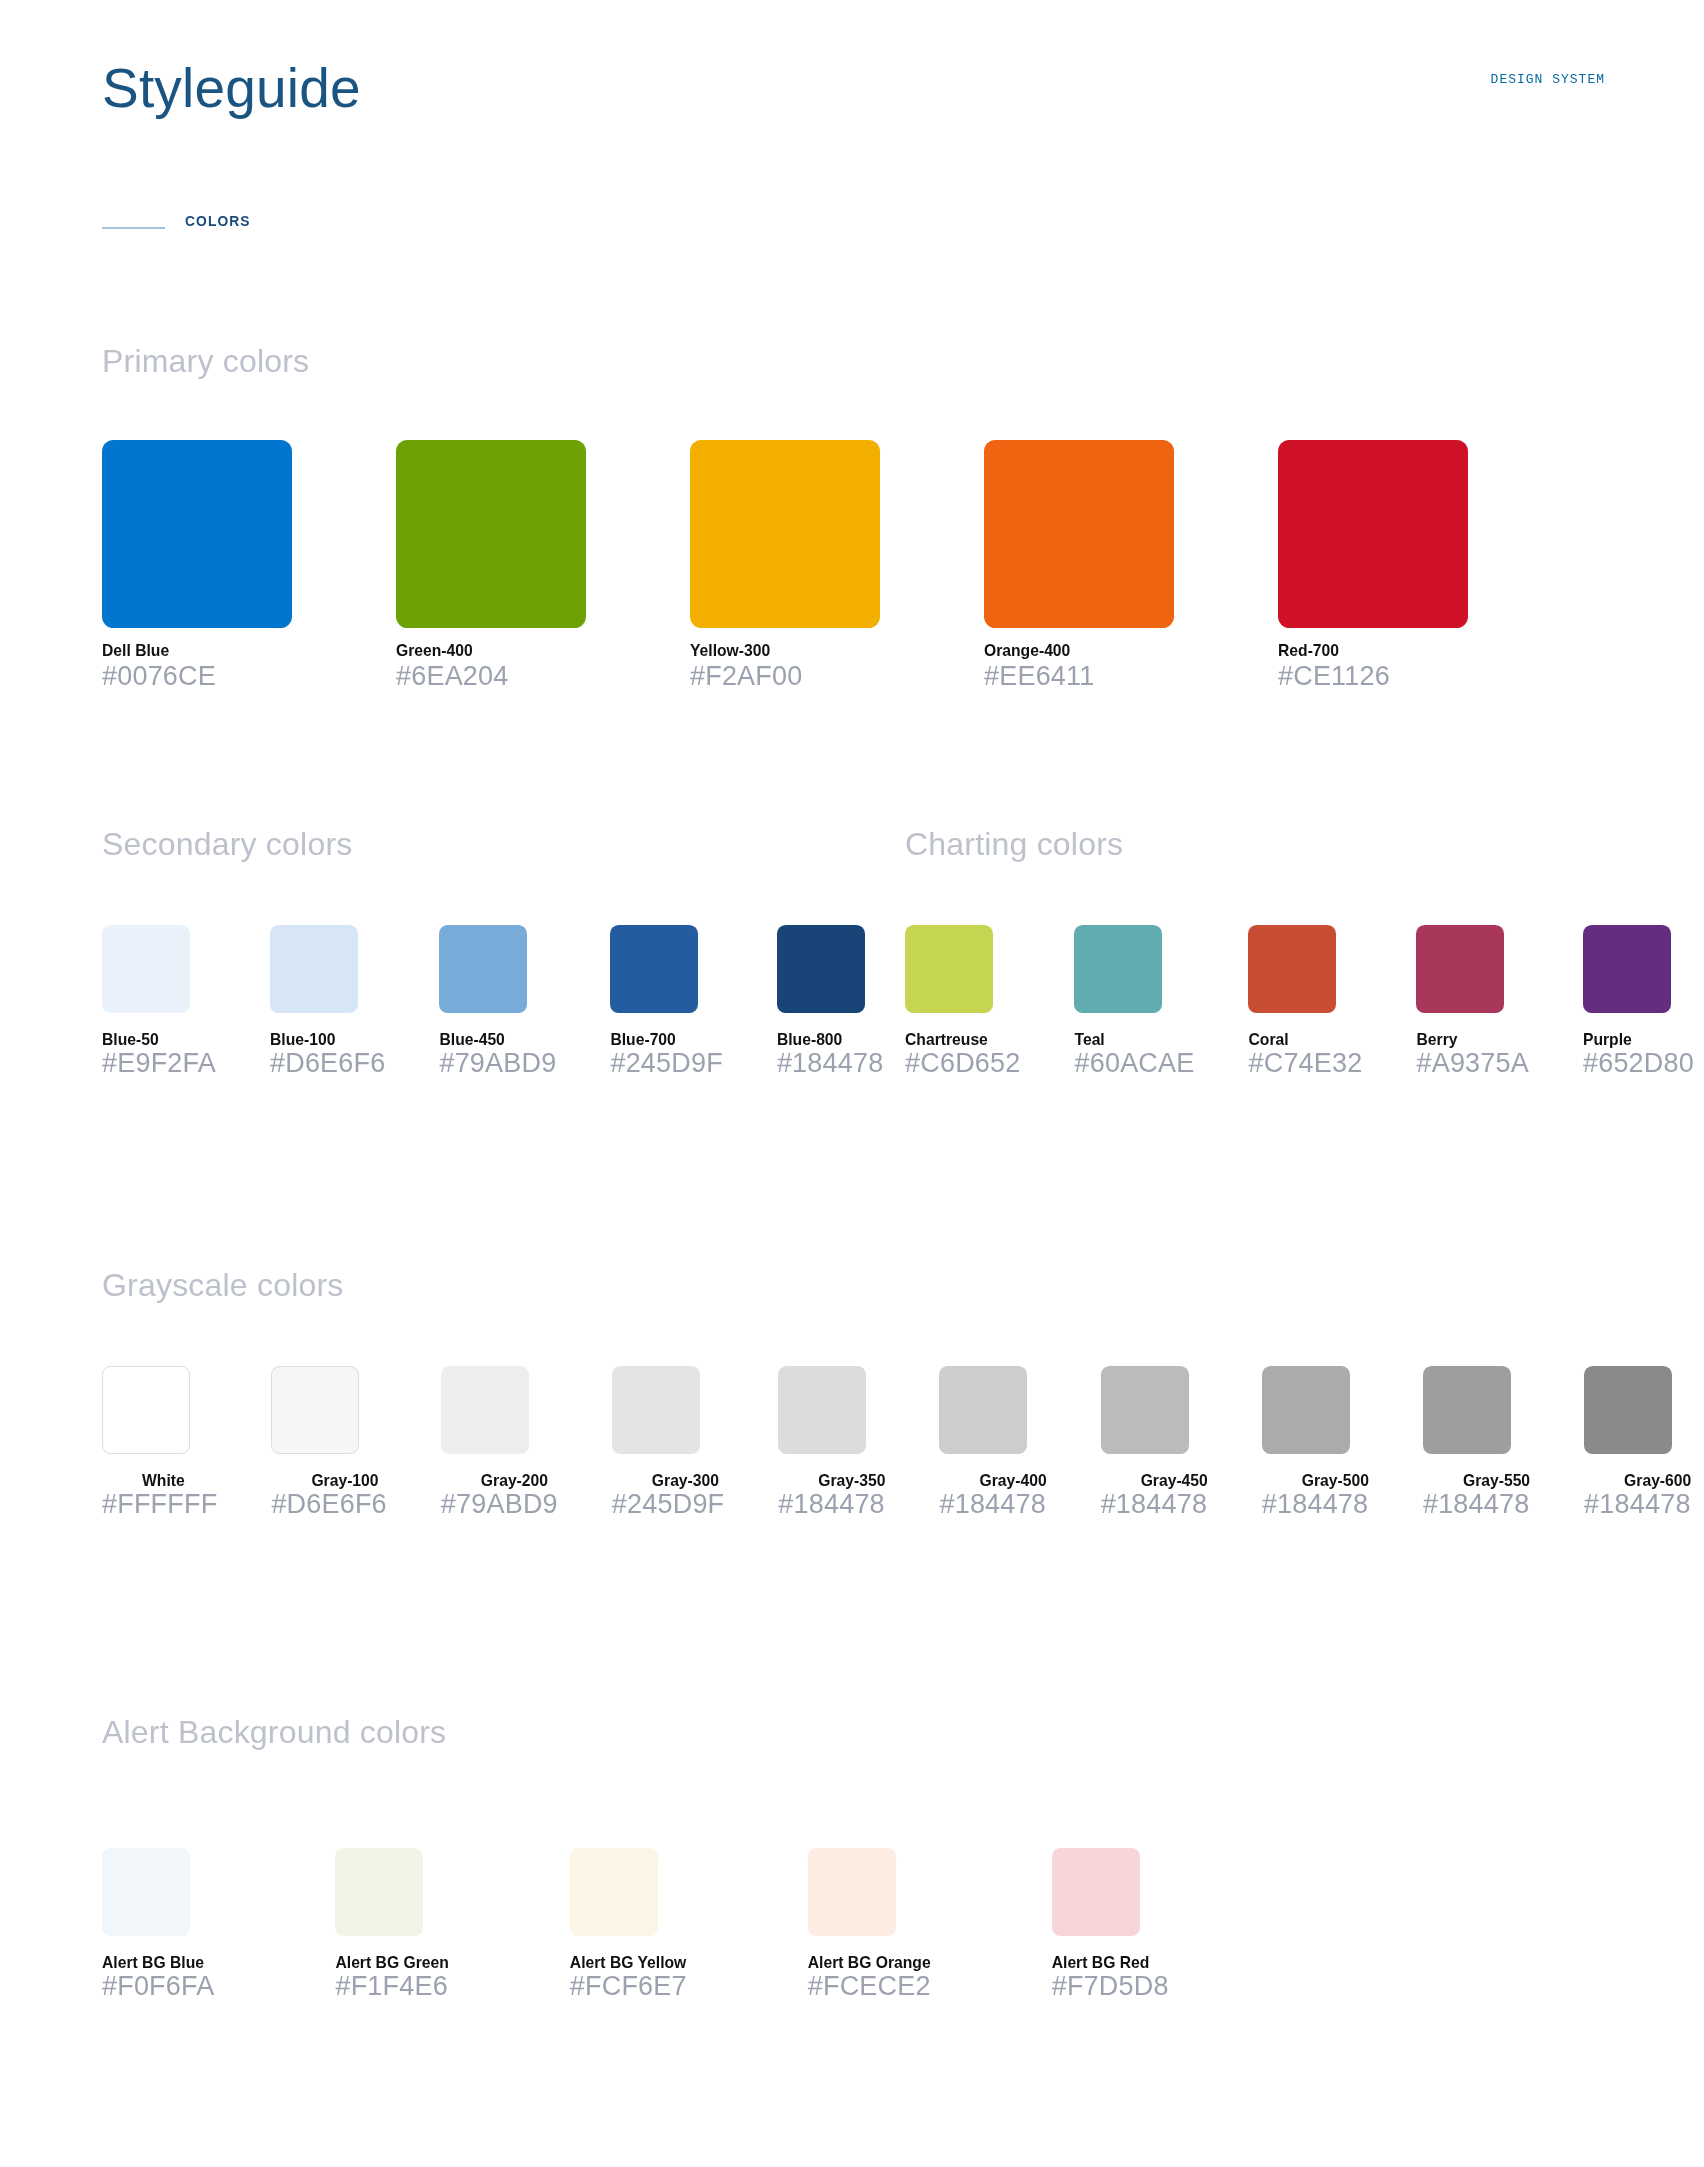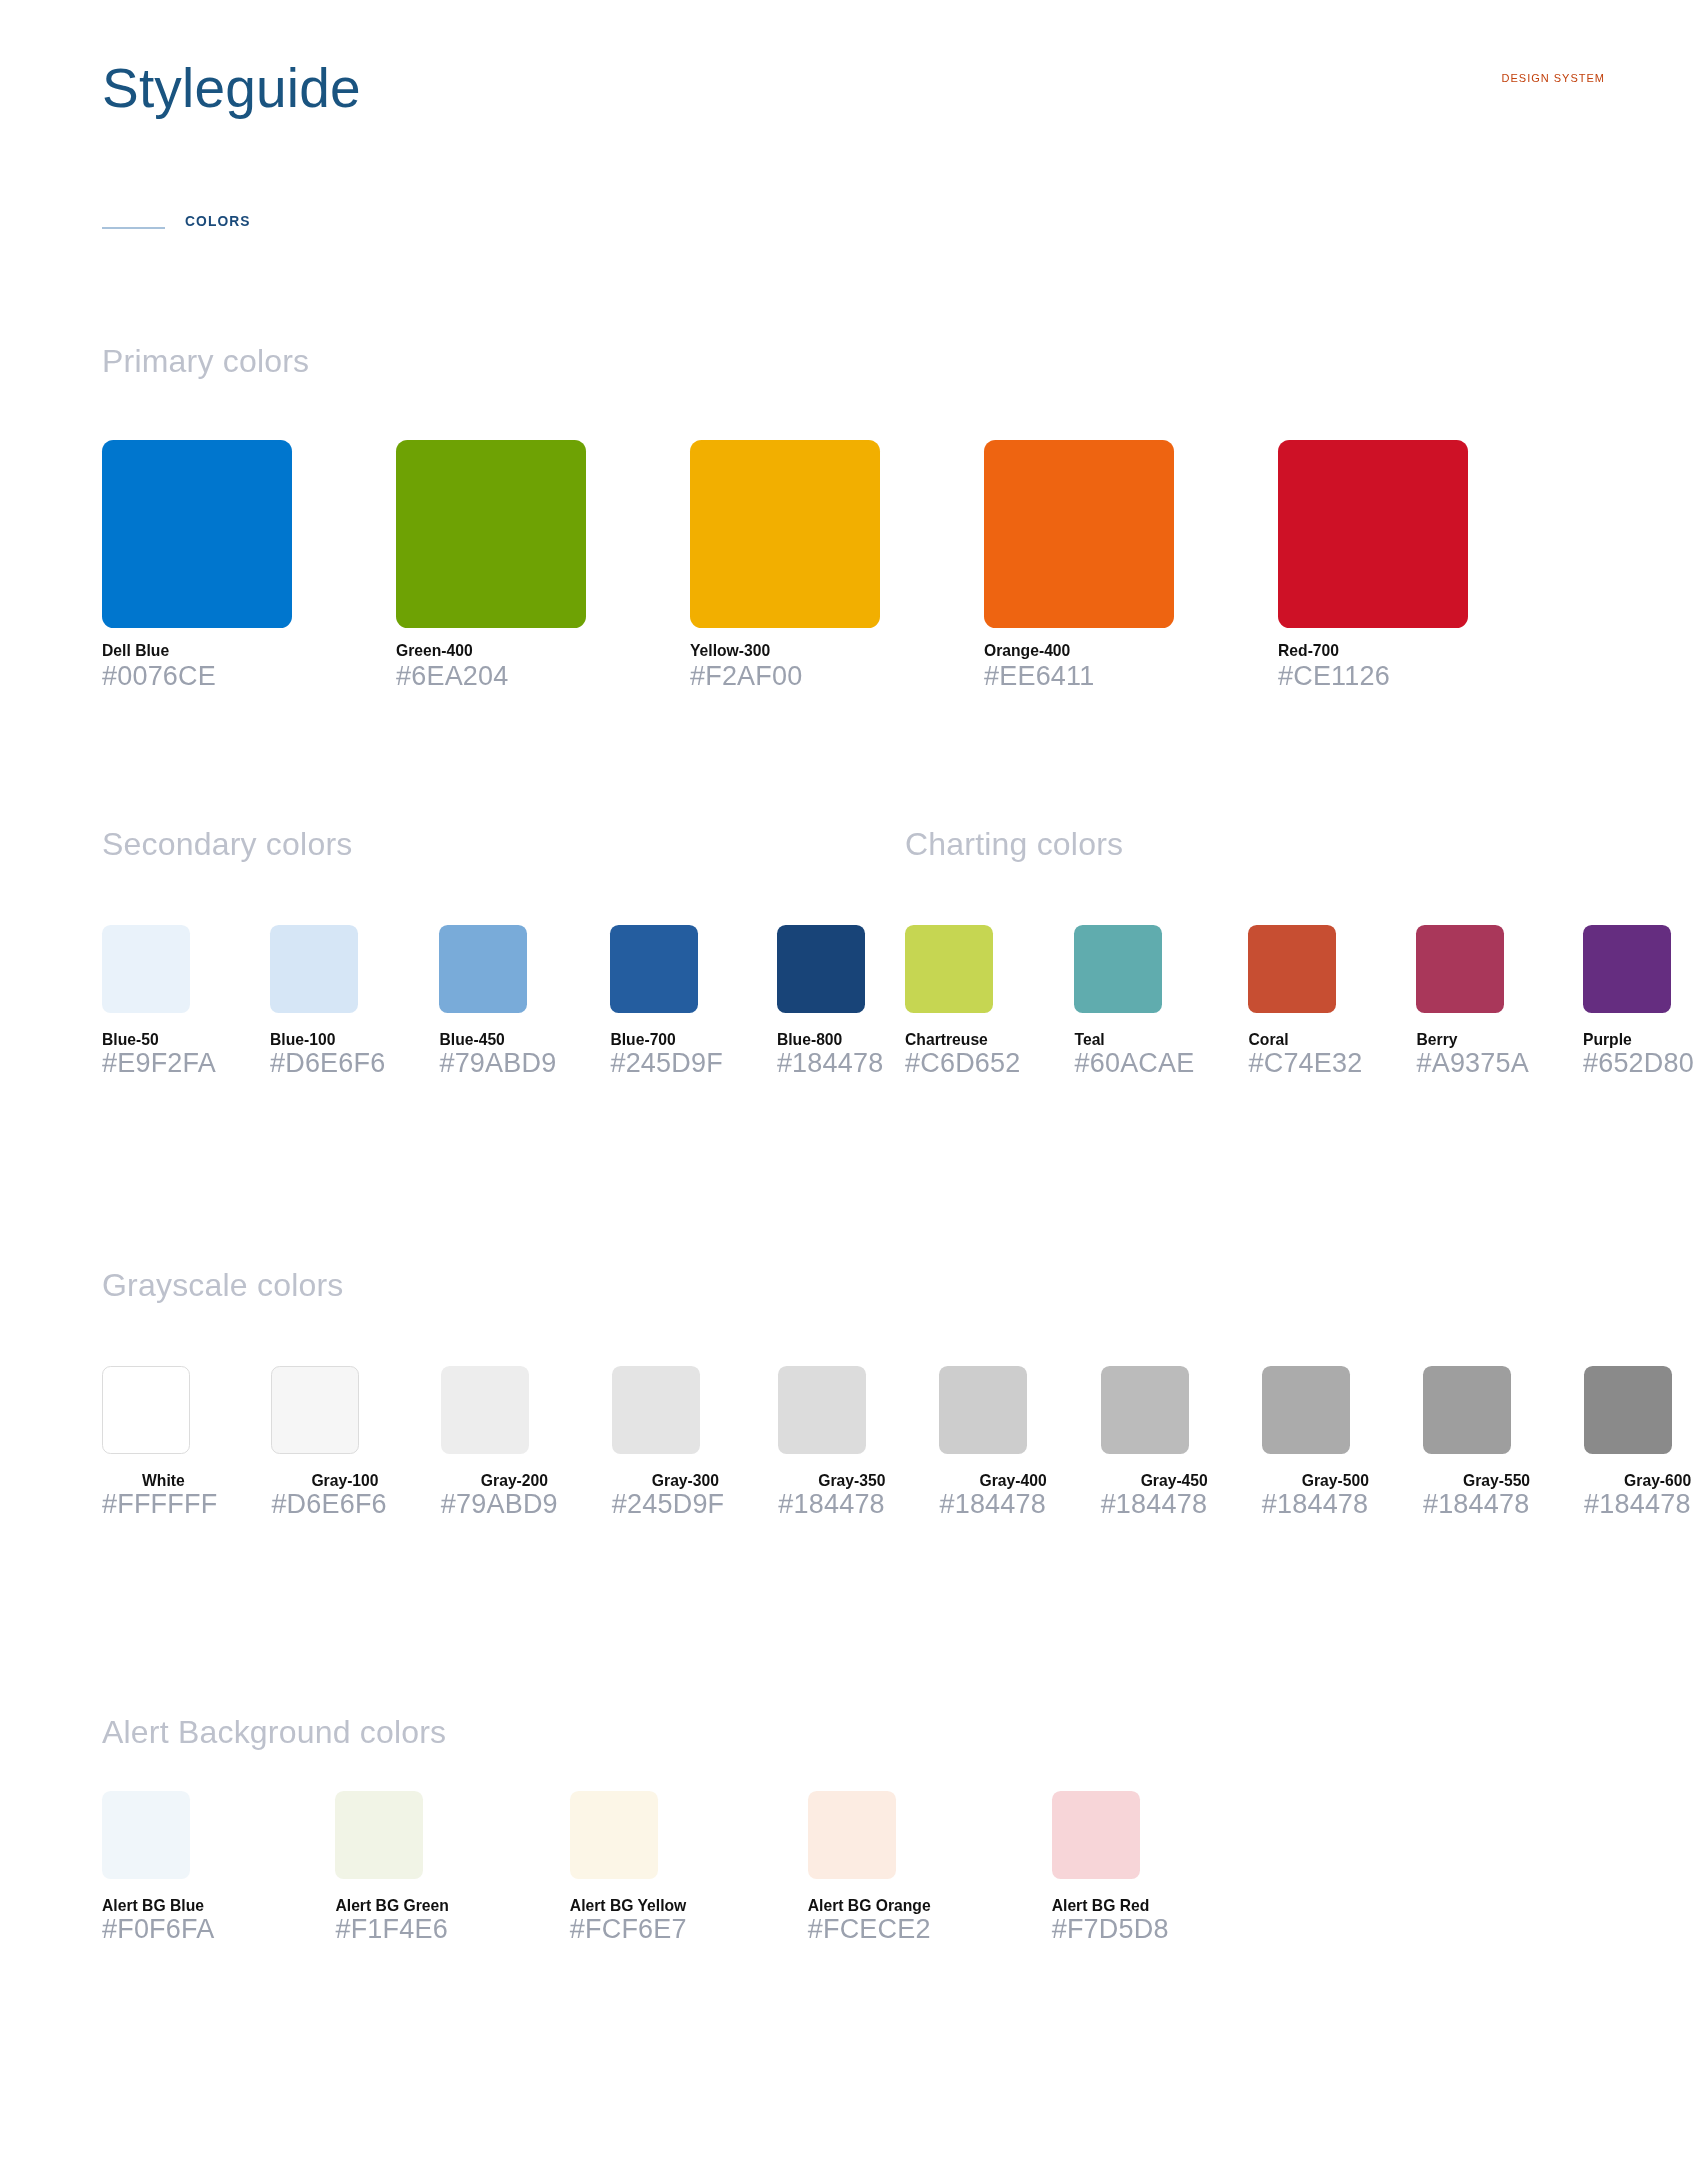--- a/index.html
+++ b/index.html
@@ -39,25 +39,26 @@
     line-height: 67px;
     font-weight: 400;
     letter-spacing: 0.2px;
     color: #1a5480;
     font-family: "Liberation Sans", sans-serif;
   }
   .design-system-tag {
     position: absolute;
     right: 99px;
     top: 72px;
-    font-size: 11px;
+    font-size: 13px;
     letter-spacing: 1px;
-    color: #c2410c;
+    color: #0369a1;
     font-weight: 400;
     text-transform: uppercase;
+    font-family: Liberation Mono, monospace;
   }
   .section-kicker {
     position: absolute;
     left: 102px;
     top: 214px;
     display: flex;
     align-items: flex-end;
     gap: 20px;
   }
   .kicker-rule {
@@ -148,21 +149,21 @@
   #grayscale-section .swatch-row { gap: 54px; }
   #grayscale-section .swatch-chip { width: 88px; height: 88px; }
   #grayscale-section .section-heading { margin-bottom: 62px; }
   #grayscale-section .swatch-name { margin-top: 17px; margin-left: 40px; }
   #grayscale-section .swatch-hex { margin-top: 1.9px; }
 
   
   #alert-section { left: 102px; top: 1713px; }
   #alert-section .swatch-row { gap: 121px; }
   #alert-section .swatch-chip { width: 88px; height: 88px; }
-  #alert-section .section-heading { margin-bottom: 40px; }
+  #alert-section .section-heading { margin-bottom: 97px; }
   #alert-section .swatch-name { margin-top: 17px; }
   #alert-section .swatch-hex { margin-top: 1.9px; }
 </style>
 </head>
 <body>
 
 <div class="page">
 
   <div class="header">
     <div class="page-title">Styleguide</div>

